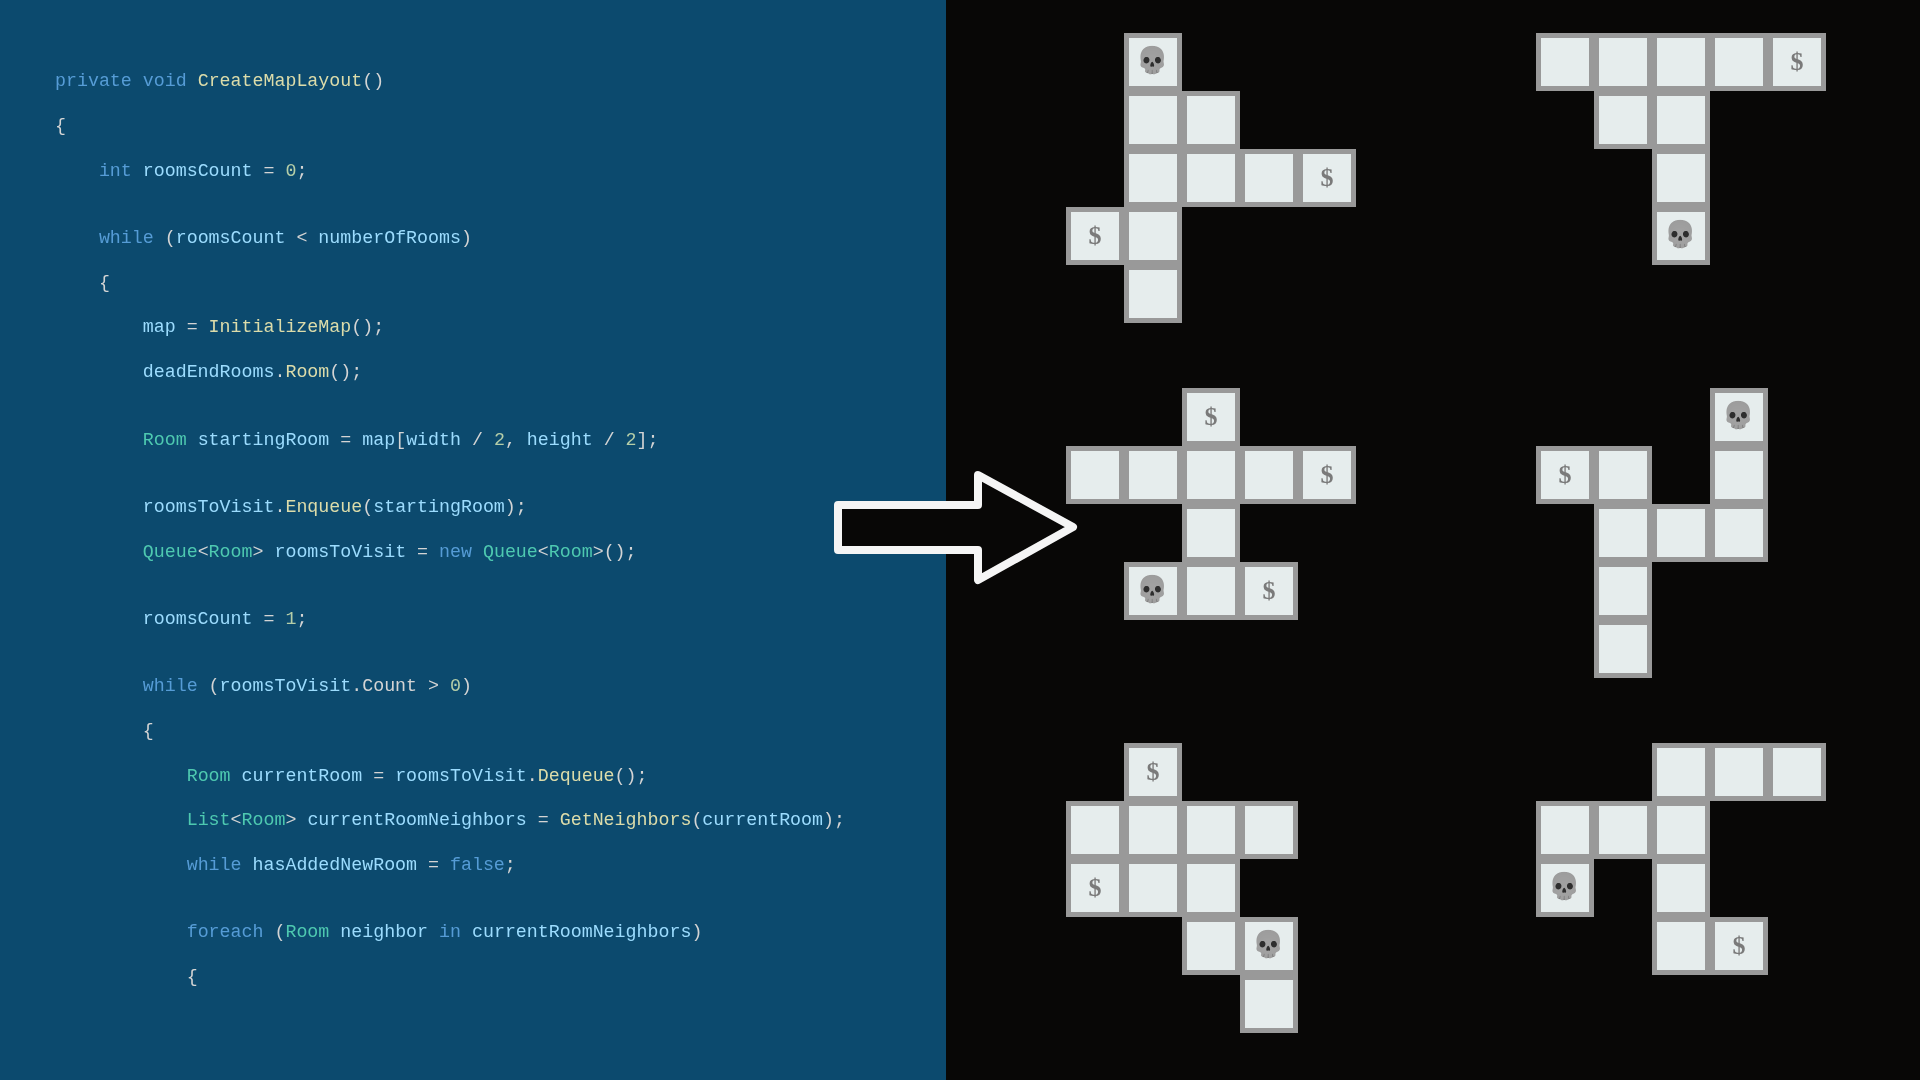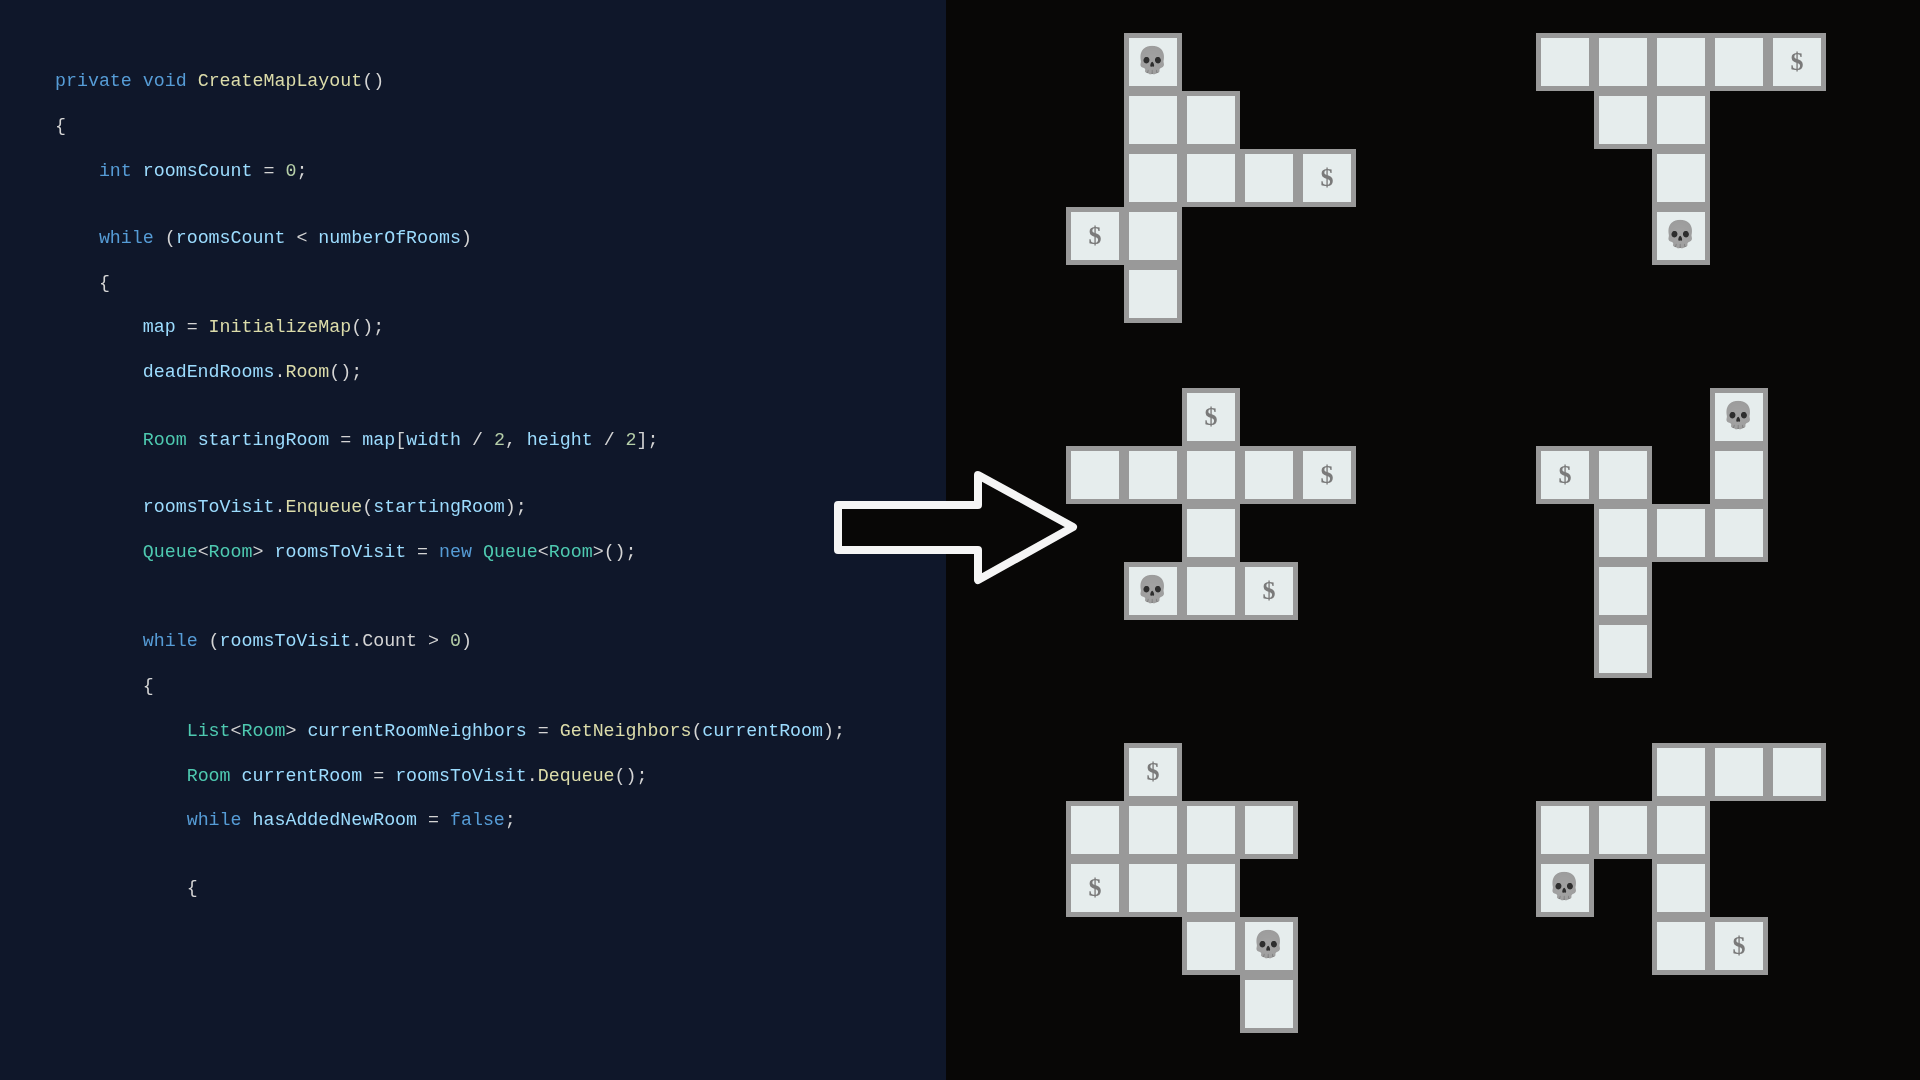--- a/index.html
+++ b/index.html
@@ -6,21 +6,21 @@
   body {
     width: 1920px;
     height: 1080px;
     display: flex;
     font-family: Consolas, 'Courier New', monospace;
     overflow: hidden;
   }
   .code-panel {
     width: 946px;
     height: 100%;
-    background: #0f172a;
+    background: #0c4a6e;
     padding: 70px 0 0 55px;
     font-size: 18.3px;
     line-height: 22.4px;
     white-space: pre;
     color: #d4d4d4;
     position: relative;
   }
   .code-line { display: block; }
   .kw   { color: #569cd6; }
   .type { color: #4ec9b0; }
@@ -82,27 +82,29 @@
 <span class="code-line">    <span class="kw">while</span> (<span class="var">roomsCount</span> &lt; <span class="var">numberOfRooms</span>)</span>
 <span class="code-line">    {</span>
 <span class="code-line">        <span class="var">map</span> = <span class="meth">InitializeMap</span>();</span>
 <span class="code-line">        <span class="var">deadEndRooms</span>.<span class="meth">Room</span>();</span>
 <span class="code-line"></span>
 <span class="code-line">        <span class="type">Room</span> <span class="var">startingRoom</span> = <span class="var">map</span>[<span class="var">width</span> / <span class="num">2</span>, <span class="var">height</span> / <span class="num">2</span>];</span>
 <span class="code-line"></span>
 <span class="code-line">        <span class="var">roomsToVisit</span>.<span class="meth">Enqueue</span>(<span class="var">startingRoom</span>);</span>
 <span class="code-line">        <span class="type">Queue</span>&lt;<span class="type">Room</span>&gt; <span class="var">roomsToVisit</span> = <span class="kw">new</span> <span class="type">Queue</span>&lt;<span class="type">Room</span>&gt;();</span>
 <span class="code-line"></span>
+<span class="code-line">        <span class="var">roomsCount</span> = <span class="num">1</span>;</span>
 <span class="code-line"></span>
 <span class="code-line">        <span class="kw">while</span> (<span class="var">roomsToVisit</span>.Count &gt; <span class="num">0</span>)</span>
 <span class="code-line">        {</span>
+<span class="code-line">            <span class="type">Room</span> <span class="var">currentRoom</span> = <span class="var">roomsToVisit</span>.<span class="meth">Dequeue</span>();</span>
 <span class="code-line">            <span class="type">List</span>&lt;<span class="type">Room</span>&gt; <span class="var">currentRoomNeighbors</span> = <span class="meth">GetNeighbors</span>(<span class="var">currentRoom</span>);</span>
-<span class="code-line">            <span class="type">Room</span> <span class="var">currentRoom</span> = <span class="var">roomsToVisit</span>.<span class="meth">Dequeue</span>();</span>
 <span class="code-line">            <span class="kw">while</span> <span class="var">hasAddedNewRoom</span> = <span class="lit">false</span>;</span>
 <span class="code-line"></span>
+<span class="code-line">            <span class="kw">foreach</span> (<span class="type">Room</span> <span class="var">neighbor</span> <span class="kw">in</span> <span class="var">currentRoomNeighbors</span>)</span>
 <span class="code-line">            {</span>
 
 
 
 <span class="code-line"></span>
 
 
 
 
 <span class="code-line"></span>

